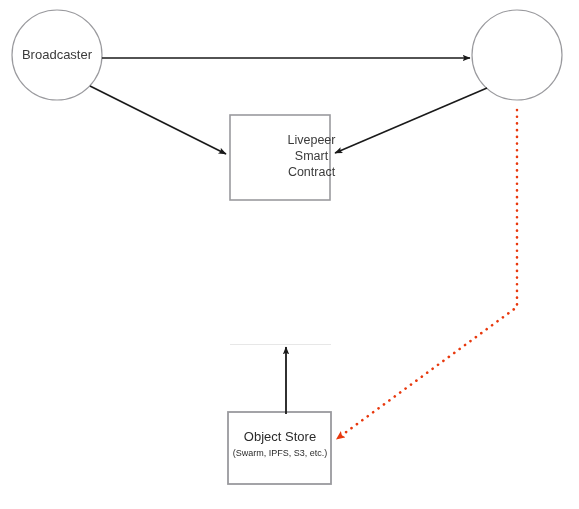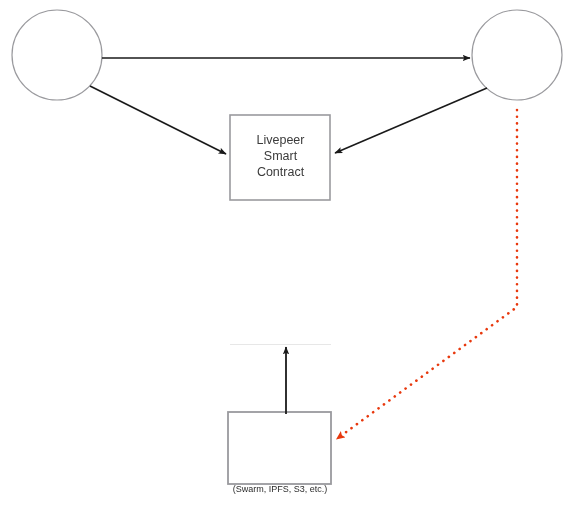--- a/index.html
+++ b/index.html
@@ -47,35 +47,35 @@
     top: 47px;
     width: 110px;
   }
   .box-label {
     font-size: 12.5px;
   }
   #contract-label {
     left: 231px;
     top: 132px;
     width: 99px;
+    padding-left: 31px;
   }
   #objectstore-title {
     left: 229px;
     top: 429px;
     width: 102px;
     font-size: 13px;
     color: #2b2b2b;
   }
   #objectstore-subtitle {
     left: 222px;
     top: 448px;
     width: 116px;
     font-size: 9px;
     color: #2b2b2b;
-    margin-top: 36px;
   }
 </style>
 </head>
 <body>
 
 <div id="canvas">
 
   <svg id="diagram-svg" viewBox="0 0 579 509">
     <defs>
       <marker id="arrow-black" markerWidth="9" markerHeight="9" refX="7.4" refY="3.2" orient="auto" markerUnits="userSpaceOnUse">
@@ -100,22 +100,24 @@
 
     <line x1="90" y1="86" x2="226" y2="154" stroke="#1a1a1a" stroke-width="1.6" marker-end="url(#arrow-black)"></line>
 
     <line x1="487" y1="88" x2="335" y2="153" stroke="#1a1a1a" stroke-width="1.6" marker-end="url(#arrow-black)"></line>
 
     <line x1="286" y1="414" x2="286" y2="347" stroke="#1a1a1a" stroke-width="1.8" marker-end="url(#arrow-black)"></line>
 
     <polyline points="517,110 517,307 338,438" fill="none" stroke="#e8380d" stroke-width="2.6" stroke-linecap="round" stroke-dasharray="0.1 6.6" marker-end="url(#arrow-red)"></polyline>
   </svg>
 
+  <div class="node-label circle-label" id="broadcaster-label">Broadcaster</div>
 
 
   <div class="node-label box-label" id="contract-label">Livepeer
 Smart
 Contract</div>
 
+  <div class="node-label" id="objectstore-title">Object Store</div>
 
   <div class="node-label" id="objectstore-subtitle">(Swarm, IPFS, S3, etc.)</div>
 
 </div>
 
 </body></html>

